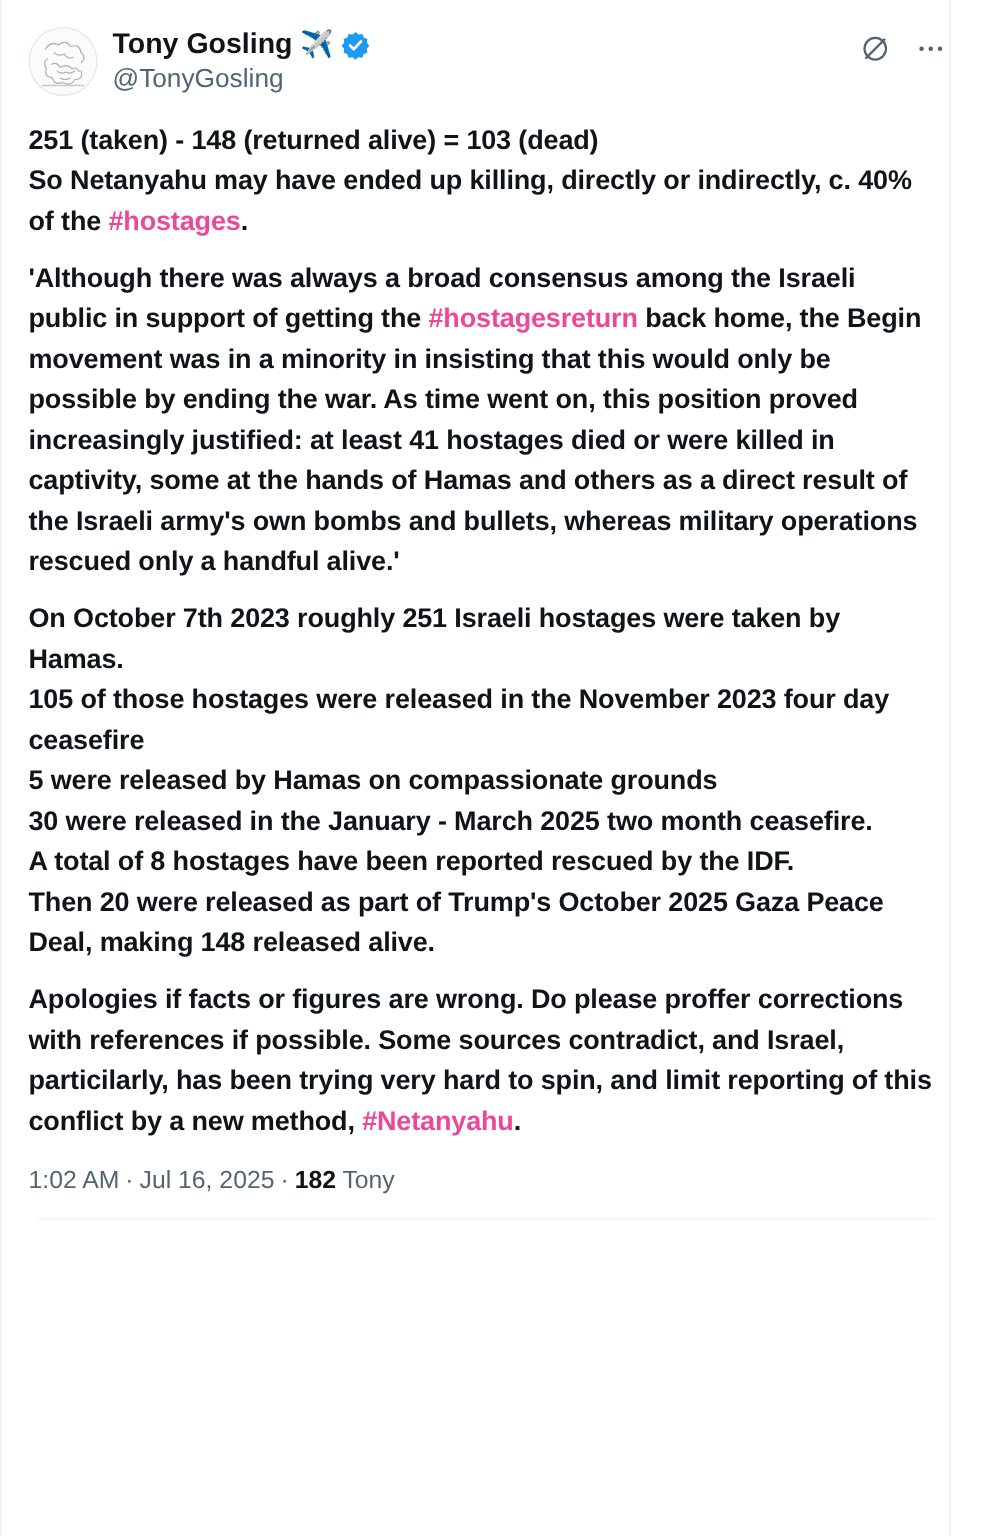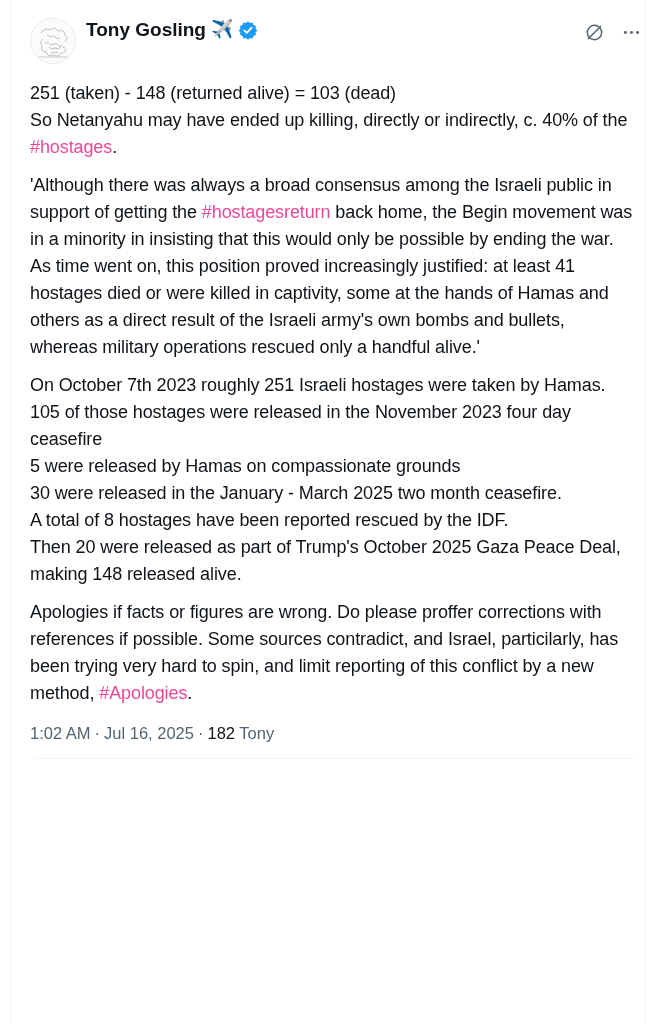--- a/index.html
+++ b/index.html
@@ -9,21 +9,20 @@
     font-family: "Liberation Sans", sans-serif;
   }
   .page {
     width: 665px;
     height: 1024px;
     background: #ffffff;
     overflow: hidden;
   }
   .tweet-card {
     box-sizing: border-box;
-    margin-left: 11px;
     width: 634px;
     height: 1024px;
     border-left: 1px solid #eff3f4;
     border-right: 1px solid #eff3f4;
     padding: 18px 2px 0 18px;
     background: #ffffff;
   }
   
   .tweet-header {
     display: flex;
@@ -86,39 +85,40 @@
     font-size: 18px;
     line-height: 27px;
     letter-spacing: -0.1px;
     color: #0f1419;
     max-width: 604px;
   }
   .tweet-paragraph {
     margin: 0 0 11px 0;
     white-space: pre-wrap;
     word-wrap: break-word;
+    font-weight: bold;
   }
   .tweet-paragraph:last-child { margin-bottom: 0; }
   .tweet-link {
     color: #ec4899;
     text-decoration: none;
     cursor: pointer;
   }
   
   .tweet-meta {
     margin-top: 16px;
     font-size: 16.5px;
     line-height: 20px;
     color: #536471;
     padding-bottom: 15px;
   }
   .meta-sep { padding: 0 4px; }
   .views-count {
     color: #0f1419;
-    font-weight: 400;
+    font-weight: 700;
   }
   .footer-divider {
     border: none;
     border-top: 1px solid #eff3f4;
     margin: 0 8px 0 6px;
   }
 </style>
 </head>
 <body>
 
@@ -145,20 +145,21 @@
         <div class="name-row">
           <span>Tony Gosling</span>
           <span class="plane-emoji">✈️</span>
           <span class="verified-badge">
             <svg width="20" height="20" viewBox="0 0 24 24">
               <path fill="#1d9bf0" d="M12 1.5l2.4 2 3.1-.4 1.1 2.9 2.9 1.1-.4 3.1 2 2.4-2 2.4.4 3.1-2.9 1.1-1.1 2.9-3.1-.4-2.4 2-2.4-2-3.1.4-1.1-2.9-2.9-1.1.4-3.1-2-2.4 2-2.4-.4-3.1 2.9-1.1 1.1-2.9 3.1.4z"></path>
               <path d="M7.6 12.4l3 3 5.8-6.3" stroke="#ffffff" stroke-width="2.1" fill="none" stroke-linecap="round" stroke-linejoin="round"></path>
             </svg>
           </span>
         </div>
+        <div class="handle">@TonyGosling</div>
       </div>
 
       <div class="header-actions">
         <span class="icon-btn">
           <svg width="21" height="21" viewBox="0 0 24 24">
             <circle cx="12" cy="12" r="8.2" stroke="currentColor" stroke-width="1.7" fill="none"></circle>
             <line x1="4.5" y1="19.5" x2="19.5" y2="4.5" stroke="currentColor" stroke-width="1.7"></line>
           </svg>
         </span>
         <span class="icon-btn">
@@ -175,21 +176,21 @@
         <p class="tweet-paragraph"><span>251 (taken) - 148 (returned alive) = 103 (dead)
 So Netanyahu may have ended up killing, directly or indirectly, c. 40% of the </span><a class="tweet-link" href="#">#hostages</a><span>.</span></p>
         <p class="tweet-paragraph"><span>'Although there was always a broad consensus among the Israeli public in support of getting the </span><a class="tweet-link" href="#">#hostagesreturn</a><span> back home, the Begin movement was in a minority in insisting that this would only be possible by ending the war. As time went on, this position proved increasingly justified: at least 41 hostages died or were killed in captivity, some at the hands of Hamas and others as a direct result of the Israeli army's own bombs and bullets, whereas military operations rescued only a handful alive.'
 </span></p>
         <p class="tweet-paragraph"><span>On October 7th 2023 roughly 251 Israeli hostages were taken by Hamas.
 105 of those hostages were released in the November 2023 four day ceasefire
 5 were released by Hamas on compassionate grounds
 30 were released in the January - March 2025 two month ceasefire.
 A total of 8 hostages have been reported rescued by the IDF.
 Then 20 were released as part of Trump's October 2025 Gaza Peace Deal, making 148 released alive.</span></p>
-        <p class="tweet-paragraph"><span>Apologies if facts or figures are wrong. Do please proffer corrections with references if possible. Some sources contradict, and Israel, particilarly, has been trying very hard to spin, and limit reporting of this conflict by a new method, </span><a class="tweet-link" href="#">#Apologies</a><span>.</span></p>
+        <p class="tweet-paragraph"><span>Apologies if facts or figures are wrong. Do please proffer corrections with references if possible. Some sources contradict, and Israel, particilarly, has been trying very hard to spin, and limit reporting of this conflict by a new method, </span><a class="tweet-link" href="#">#Netanyahu</a><span>.</span></p>
       </div>
 
     <div class="tweet-meta">
       <span>1:02 AM</span><span class="meta-sep">·</span><span>Jul 16, 2025</span><span class="meta-sep">·</span><span class="views-count">182</span>
       <span>Tony</span>
     </div>
 
     <hr class="footer-divider">
 
   </article>

